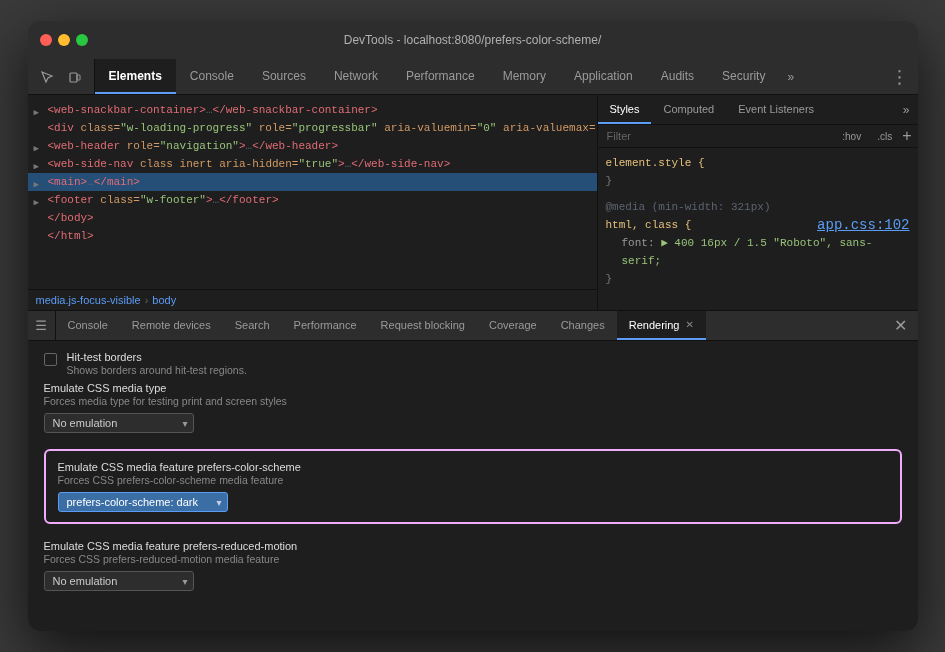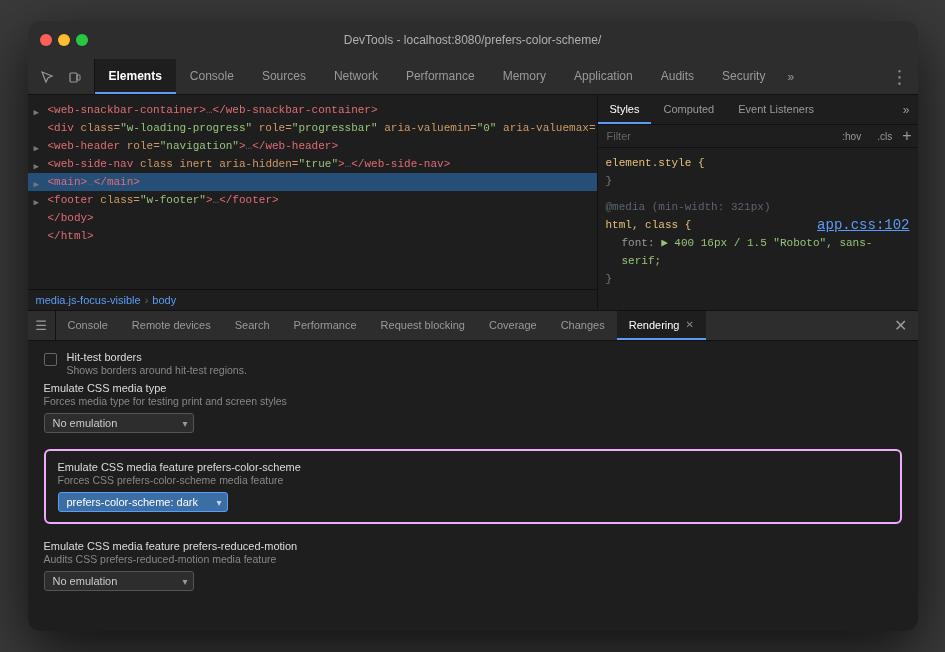--- a/index.html
+++ b/index.html
@@ -615,21 +615,21 @@
               <option>No emulation</option>
               <option>prefers-color-scheme: light</option>
               <option selected="">prefers-color-scheme: dark</option>
             </select>
           </div>
         </div>
       </div>
 
       <div class="rendering-section">
         <div class="render-label">Emulate CSS media feature prefers-reduced-motion</div>
-        <div class="render-desc">Audits CSS prefers-reduced-motion media feature</div>
+        <div class="render-desc">Forces CSS prefers-reduced-motion media feature</div>
         <div class="render-select-wrap">
           <div class="select-wrapper">
             <select class="render-select">
               <option>No emulation</option>
               <option>reduce</option>
             </select>
           </div>
         </div>
       </div>
 

